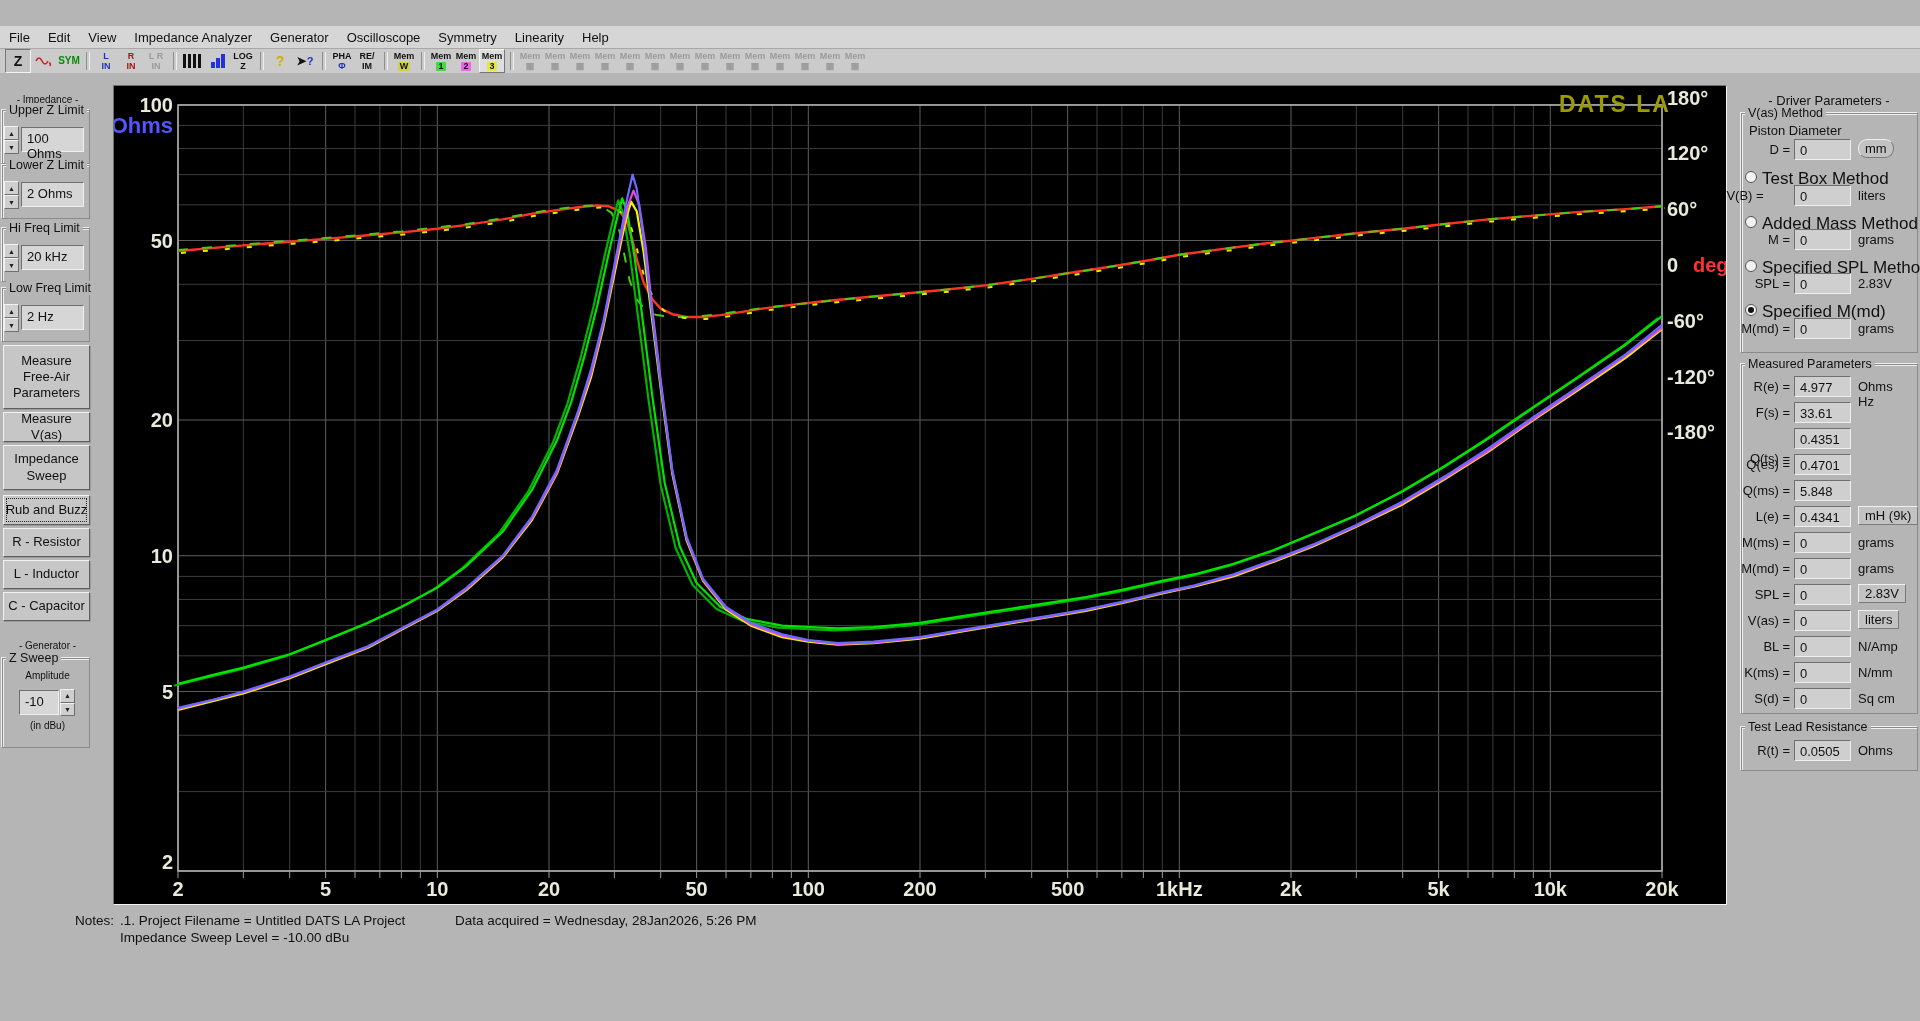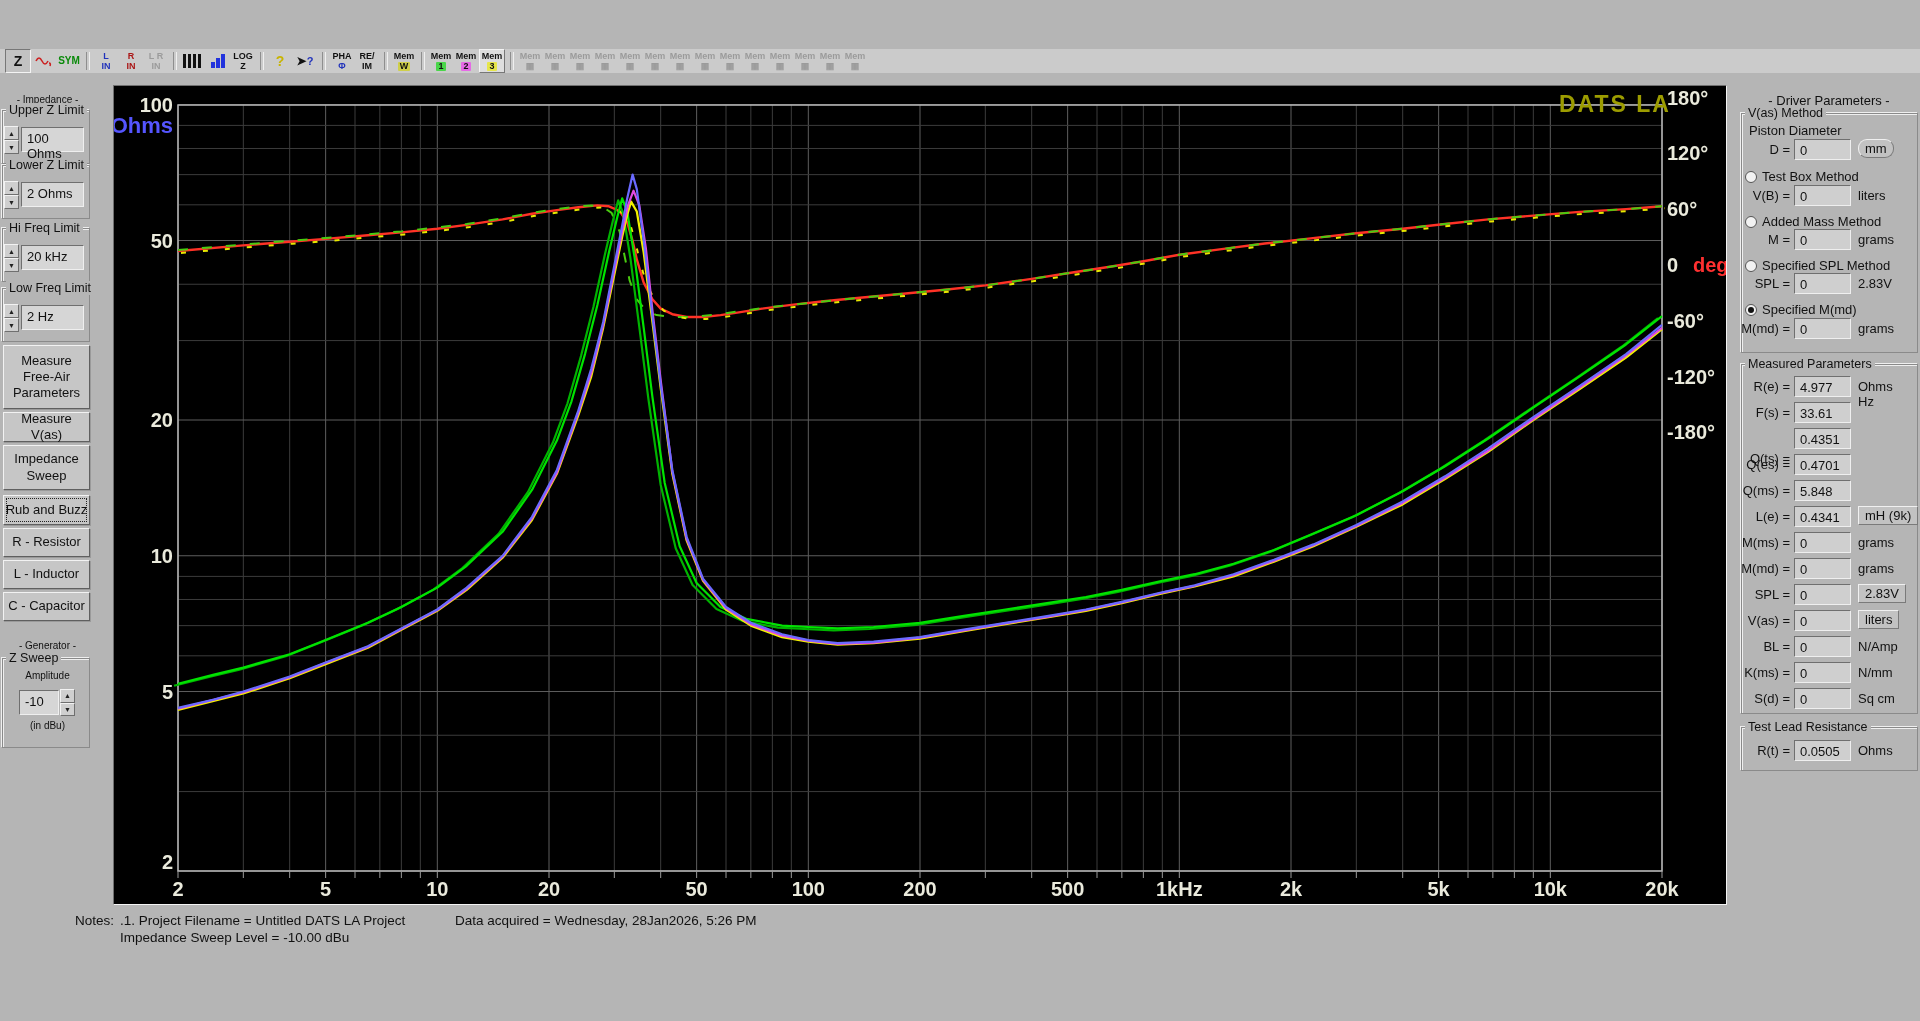--- a/index.html
+++ b/index.html
@@ -35,35 +35,46 @@
   .spinner{position:absolute;width:15px;display:flex;flex-direction:column;}
   .spinner .sp-btn{flex:1;background:#cfcfcf;border:1px solid;border-color:#f2f2f2 #6f6f6f #6f6f6f #f2f2f2;font-size:7px;color:#222;display:flex;align-items:center;justify-content:center;}
   .panel-btn{position:absolute;left:3px;width:85px;background:#c6c6c6;border:1px solid;border-color:#f2f2f2 #5f5f5f #5f5f5f #f2f2f2;box-shadow:1px 1px 0 #9a9a9a;font-size:13px;color:#111;display:flex;align-items:center;justify-content:center;text-align:center;white-space:pre-line;line-height:1.25;}
   .panel-btn.focused{outline:1px dotted #222;outline-offset:-4px;}
   
   .rp-label{position:absolute;font-size:13px;color:#111;text-align:right;white-space:nowrap;}
   .rp-unit{position:absolute;font-size:13px;color:#111;white-space:nowrap;}
   .rp-unit.boxed{border:1px solid;border-color:#f0f0f0 #7a7a7a #7a7a7a #f0f0f0;background:#c2c2c2;padding:1px 6px;}
   .radio{position:absolute;width:12px;height:12px;border-radius:50%;background:#f2f2f2;border:1px solid #555;box-sizing:border-box;}
   .radio.checked::after{content:"";position:absolute;left:2px;top:2px;width:6px;height:6px;border-radius:50%;background:#111;}
-  .radio-label{position:absolute;font-size:13px;color:#111;white-space:nowrap;}
+  .radio-label{position:absolute;font-size:17px;color:#111;white-space:nowrap;}
   
   #chart{position:absolute;left:113px;top:85px;width:1612px;height:818px;background:#000;border:1px solid;border-color:#707070 #f4f4f4 #f4f4f4 #707070;box-sizing:content-box;}
   
   .note-text{position:absolute;font-size:13.5px;color:#111;white-space:nowrap;}
   #statusbar{position:absolute;left:0;top:997px;width:1920px;height:24px;background:#dfdfdf;border-top:1px solid #9e9e9e;font-size:13px;color:#111;}
   .status-ind{position:absolute;top:3px;height:16px;padding:1px 6px;color:#111;border-left:1px solid #b0b0b0;border-top:1px solid #b0b0b0;border-right:1px solid #f6f6f6;border-bottom:1px solid #f6f6f6;}
   .status-ind.off{color:#9d9d9d;}
 </style>
 </head>
 <body>
 
 <div id="app">
 
 
+  <div id="menubar">
+      <div class="menu-item">File</div>
+      <div class="menu-item">Edit</div>
+      <div class="menu-item">View</div>
+      <div class="menu-item">Impedance Analyzer</div>
+      <div class="menu-item">Generator</div>
+      <div class="menu-item">Oscilloscope</div>
+      <div class="menu-item">Symmetry</div>
+      <div class="menu-item">Linearity</div>
+      <div class="menu-item">Help</div>
+    </div>
 
   <div id="toolbar">
       <div class="tb-icon active">
         <span class="tb-big" style="color:#111111">Z</span>
       </div>
       <div class="tb-icon">
         <svg width="18" height="12" viewBox="0 0 18 12">
           <path d="M1,6 Q4,0 7,6 T13,6" fill="none" stroke="#cc2222" stroke-width="1.6"></path>
           <path d="M14,8 q2,0 1,3" fill="none" stroke="#cc2222" stroke-width="1.6"></path>
         </svg>
@@ -394,21 +405,21 @@
       <div class="sec-label" style="left:1741px;top:93px;width:176px;font-size:13px;">- Driver Parameters -</div>
       <div class="groupbox" style="left:1741px;top:113px;width:175px;height:238px;">
         <span class="gb-title">V(as) Method</span>
       </div>
       <div class="rp-label" style="left:1749px;top:123px;text-align:right;">Piston Diameter</div>
       <div class="rp-label" style="left:1700px;top:142px;width:90px;">D =</div>
       <div class="sunken-box" style="left:1794px;top:139px;width:57px;height:21px;background:#cfcfcf;">0</div>
       <div class="rp-unit boxed" style="left:1858px;top:139px;border-radius:9px;">mm</div>
       <div class="radio" style="left:1745px;top:171px;"></div>
       <div class="radio-label" style="left:1762px;top:169px;">Test Box Method</div>
-      <div class="rp-label" style="left:1700px;top:188px;width:90px;">V(B) =</div>
+      <div class="rp-label" style="left:1700px;top:188px;width:90px;text-align:center;">V(B) =</div>
       <div class="sunken-box" style="left:1794px;top:185px;width:57px;height:21px;background:#cfcfcf;">0</div>
       <div class="rp-unit" style="left:1858px;top:188px;">liters</div>
       <div class="radio" style="left:1745px;top:216px;"></div>
       <div class="radio-label" style="left:1762px;top:214px;">Added Mass Method</div>
       <div class="rp-label" style="left:1700px;top:232px;width:90px;">M =</div>
       <div class="sunken-box" style="left:1794px;top:229px;width:57px;height:21px;background:#cfcfcf;">0</div>
       <div class="rp-unit" style="left:1858px;top:232px;">grams</div>
       <div class="radio" style="left:1745px;top:260px;"></div>
       <div class="radio-label" style="left:1762px;top:258px;">Specified SPL Method</div>
       <div class="rp-label" style="left:1700px;top:276px;width:90px;">SPL =</div>

